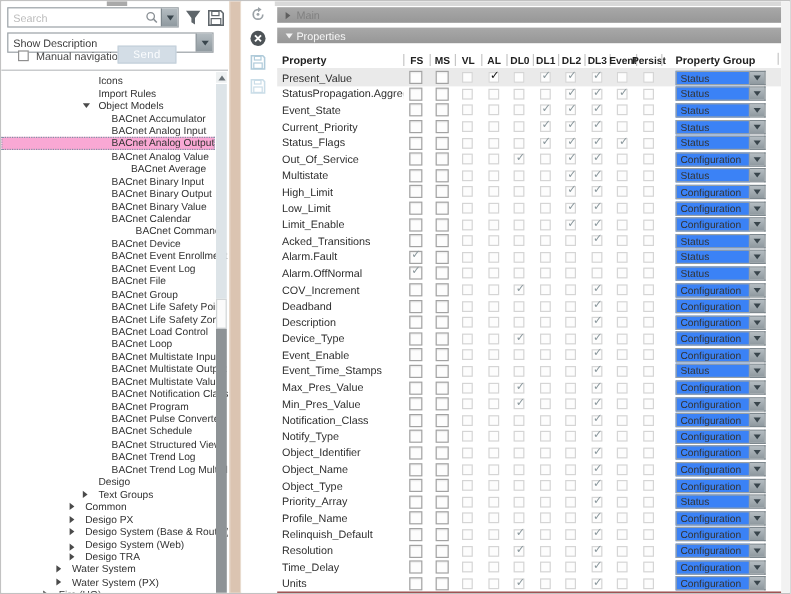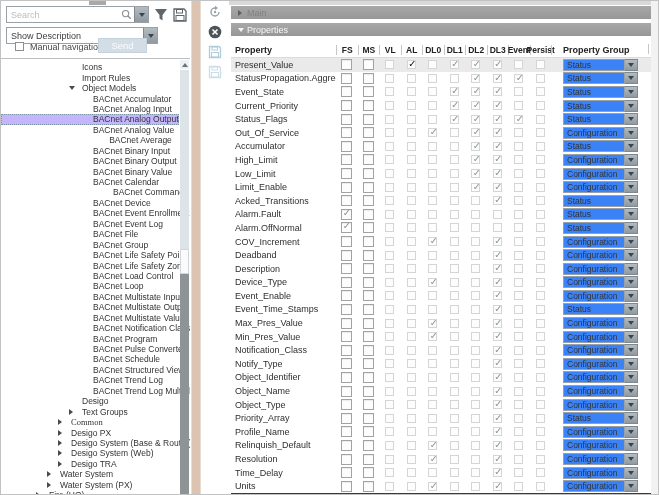--- a/index.html
+++ b/index.html
@@ -14,46 +14,46 @@
 
   .field { position:absolute; background:#fff; border:1px solid #9aa1a6; display:flex; align-items:center; }
   #search-row { left:5px; top:5px; width:143px; height:17px; }
   #search-input { flex:1; border:none; outline:none; font:9px "Liberation Sans",sans-serif;
                   color:#444; padding-left:4px; min-width:0; background:transparent; }
   #search-input::placeholder { color:#bcbcbc; }
   .dd-btn { width:14px; height:100%; background:linear-gradient(#b4bcc1,#8f999f);
             border-left:1px solid #7e888e; display:flex; align-items:center; justify-content:center; flex:none; }
   .dd-btn::after { content:""; border-left:3.5px solid transparent; border-right:3.5px solid transparent;
                    border-top:4.5px solid #39454c; }
-  #show-desc-row { left:5px; top:26px; width:152px; height:17px; }
+  #show-desc-row { left:5px; top:26px; width:172px; height:17px; }
   #show-desc-row .val { flex:1; font-size:9px; color:#3c3c3c; padding-left:4px; white-space:nowrap; overflow:hidden; }
 
   .mini-icon { position:absolute; width:16px; height:16px; color:#5f666b; }
   #filter-icon { left:152px; top:6px; }
   #save-icon-left { left:171px; top:6px; }
   #search-mag { width:11px; height:11px; flex:none; margin-right:2px; color:#8a9095; }
 
   #manual-row { position:absolute; left:14px; top:40px; height:11px; display:flex; align-items:center; }
   #manual-cb { width:9px; height:9px; border:1px solid #8f8f8f; background:#fff; margin-right:6px; }
   #manual-label { font-size:9px; color:#474747; }
   #send-btn { position:absolute; left:97px; top:37px; width:49px; height:15px; background:#d3dde6;
-              border:1px solid #c5d1db; color:#fafcfe; font-size:9.5px; text-align:center; line-height:13px; }
+              border:1px solid #c5d1db; color:#fafcfe; font-size:9.5px; text-align:center; line-height:13px;font-family:Liberation Mono, monospace; }
 
   #panel-sep { position:absolute; left:0; top:57px; width:189px; height:1px; background:#bcbfc1; }
 
   
   #tree { position:absolute; left:0; top:61px; width:189px; height:434px; overflow:hidden; }
   .tree-item { display:flex; align-items:center; height:10.45px; white-space:nowrap; cursor:default; }
   .tree-item .tw { width:11px; flex:none; display:flex; align-items:center; justify-content:flex-start; }
   .tw.open::before { content:""; border-left:3.5px solid transparent; border-right:3.5px solid transparent;
                      border-top:4.5px solid #4a4a4a; }
   .tw.closed::before { content:""; border-top:3.5px solid transparent; border-bottom:3.5px solid transparent;
                        border-left:4.5px solid #4a4a4a; }
   .tree-item .tl { font-size:8.5px; color:#333; padding:0 2px; }
-  .tree-item.selected { background:#c4b5fd; outline:1px dotted #7e94a6; outline-offset:-1px; width:178px; }
+  .tree-item.selected { background:#f9a8d4; outline:1px dotted #7e94a6; outline-offset:-1px; width:178px; }
 
   
   #tree-scrollbar { position:absolute; left:179px; top:58px; width:9px; height:437px; }
   #scroll-up { position:absolute; left:0; top:1px; width:9px; height:9px; background:#eef1f2;
                display:flex; align-items:center; justify-content:center; }
   #scroll-up::after { content:""; border-left:3px solid transparent; border-right:3px solid transparent;
                       border-bottom:4px solid #6b7378; }
   #track-top { position:absolute; left:0; top:11px; width:9px; height:179px; background:#dde4e8; }
   #scroll-thumb { position:absolute; left:0; top:190px; width:9px; height:25px; background:#fbfbfb;
                   border:1px solid #d3d6d8; }
@@ -296,33 +296,33 @@
     <span class="tl">BACnet Trend Log Multiple</span>
   </div>
         <div class="tree-item" style="padding-left: 68px;">
     <span class="tw none"></span>
     <span class="tl">Desigo</span>
   </div>
         <div class="tree-item" style="padding-left: 68px;">
     <span class="tw closed"></span>
     <span class="tl">Text Groups</span>
   </div>
-        <div class="tree-item" style="padding-left: 57px; font-family: Liberation Serif, serif;">
+        <div class="tree-item" style="padding-left: 57px;">
     <span class="tw closed"></span>
     <span class="tl">Common</span>
   </div>
         <div class="tree-item" style="padding-left: 57px;">
     <span class="tw closed"></span>
     <span class="tl">Desigo PX</span>
   </div>
         <div class="tree-item" style="padding-left: 57px;">
     <span class="tw closed"></span>
     <span class="tl">Desigo System (Base &amp; Router)</span>
   </div>
-        <div class="tree-item" style="padding-left: 57px;">
+        <div class="tree-item" style="padding-left: 57px; align-items: flex-end;">
     <span class="tw closed"></span>
     <span class="tl">Desigo System (Web)</span>
   </div>
         <div class="tree-item" style="padding-left: 57px;">
     <span class="tw closed"></span>
     <span class="tl">Desigo TRA</span>
   </div>
         <div class="tree-item" style="padding-left: 46px;">
     <span class="tw closed"></span>
     <span class="tl">Water System</span>
@@ -639,21 +639,21 @@
             <span class="cb sm"></span>
           </span>
           <span class="c-gap"></span>
     <span class="c-group">
       <span class="grp-field">Configuration</span>
       <span class="grp-btn"></span>
     </span>
     <span class="c-fill"></span>
   </div>
         <div class="trow">
-    <span class="c-name">Accumulator</span>
+    <span class="c-name">Multistate</span>
     <span class="c-check">
             <span class="cb big"></span>
           </span>
           <span class="c-check">
             <span class="cb big"></span>
           </span>
           <span class="c-check">
             <span class="cb sm"></span>
           </span>
           <span class="c-check">

